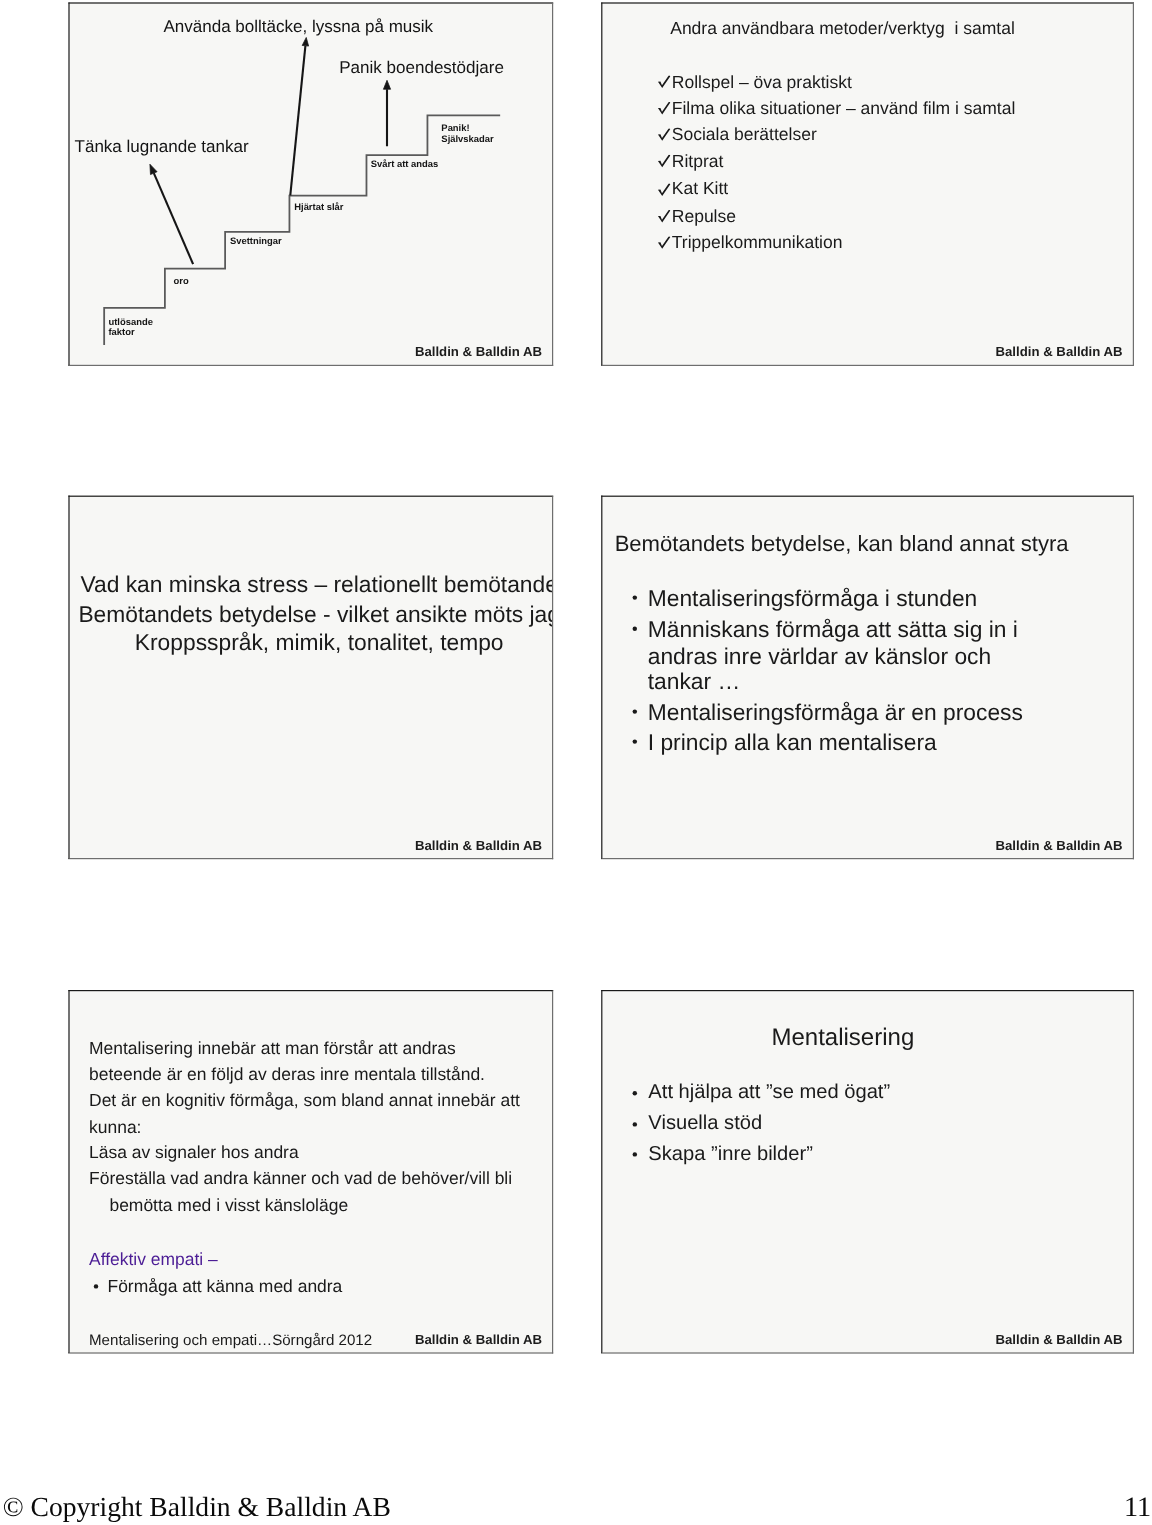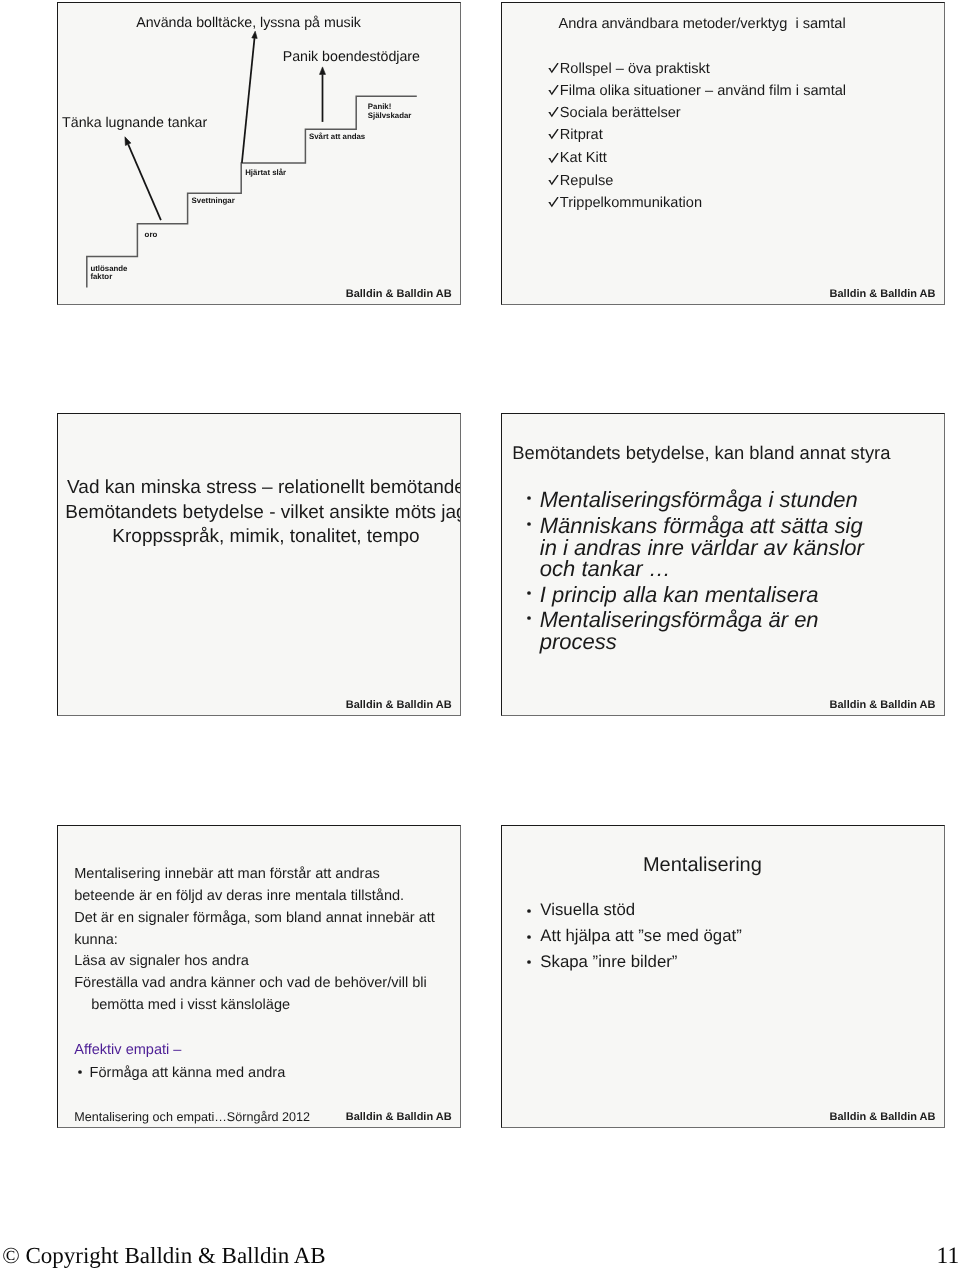--- a/index.html
+++ b/index.html
@@ -151,21 +151,21 @@
     <div style="position:absolute;left:6.5px;top:62.2px;width:403px;text-align:center;font-size:19.0px;line-height:24.4px;color:#1a1a1a;">
       <div style="white-space:nowrap">Vad kan minska stress –  relationellt bemötande</div>
       <div style="white-space:nowrap">Bemötandets betydelse - vilket ansikte möts jag</div>
       <div>Kroppsspråk, mimik, tonalitet, tempo</div>
     </div>
     <div class="brand">Balldin &amp; Balldin AB</div>
   </div>
 
   <div class="slide s-col2 s-row2">
     <div class="t-title" style="left:10.2px;top:27.8px;font-size:18.4px;">Bemötandets betydelse, kan bland annat styra</div>
-    <div class="bul" style="left:20.0px;top:75.1px;width:345px;font-size:22px;line-height:21.8px;font-style:italic;">
+    <div class="bul" style="left:20.0px;top:75.1px;width:345px;font-size:19px;line-height:21.8px;">
       <div class="li4">
           <span class="mk">
             <svg width="6" height="6" viewBox="0 0 6 6" aria-hidden="true">
               <circle cx="3" cy="3" r="1.85" fill="#1a1a1a"></circle>
             </svg>
           </span>
           <span class="tx">Mentaliseringsförmåga i stunden</span>
         </div>
       <div class="li4">
           <span class="mk">
@@ -174,39 +174,39 @@
             </svg>
           </span>
           <span class="tx">Människans förmåga att sätta sig in i andras inre världar av känslor och tankar …</span>
         </div>
       <div class="li4">
           <span class="mk">
             <svg width="6" height="6" viewBox="0 0 6 6" aria-hidden="true">
               <circle cx="3" cy="3" r="1.85" fill="#1a1a1a"></circle>
             </svg>
           </span>
+          <span class="tx">Mentaliseringsförmåga är en process</span>
+        </div>
+      <div class="li4">
+          <span class="mk">
+            <svg width="6" height="6" viewBox="0 0 6 6" aria-hidden="true">
+              <circle cx="3" cy="3" r="1.85" fill="#1a1a1a"></circle>
+            </svg>
+          </span>
           <span class="tx">I princip alla kan mentalisera</span>
-        </div>
-      <div class="li4">
-          <span class="mk">
-            <svg width="6" height="6" viewBox="0 0 6 6" aria-hidden="true">
-              <circle cx="3" cy="3" r="1.85" fill="#1a1a1a"></circle>
-            </svg>
-          </span>
-          <span class="tx">Mentaliseringsförmåga är en process</span>
         </div>
     </div>
     <div class="brand">Balldin &amp; Balldin AB</div>
   </div>
 
   <div class="slide s-col1 s-row3">
     <div style="position:absolute;left:16.2px;top:37.72px;width:384px;font-size:14.55px;line-height:21.87px;color:#1a1a1a;">
       <div>Mentalisering innebär att man förstår att andras</div>
       <div>beteende är en följd av deras inre mentala tillstånd.</div>
-      <div>Det är en signaler förmåga, som bland annat innebär att</div>
+      <div>Det är en kognitiv förmåga, som bland annat innebär att</div>
       <div>kunna:</div>
       <div>Läsa av signaler hos andra</div>
       <div>Föreställa vad andra känner och vad de behöver/vill bli</div>
       <div style="padding-left:17px">bemötta med i visst känsloläge</div>
     </div>
     <div style="position:absolute;left:16.2px;top:213.62px;font-size:14.55px;line-height:21.87px;color:#4c1d95;">Affektiv empati –</div>
     <div class="bul" style="left:17.7px;top:236.62px;font-size:14.55px;line-height:21.87px;">
       <div class="li5">
           <span class="mk">
             <svg width="6" height="6" viewBox="0 0 6 6" aria-hidden="true">
@@ -222,29 +222,29 @@
 
   <div class="slide s-col2 s-row3">
     <div style="position:absolute;left:-0.6px;top:25.22px;width:402px;text-align:center;font-size:20px;line-height:28px;color:#1a1a1a;">Mentalisering</div>
     <div class="bul" style="left:23.5px;top:73.3px;width:310px;font-size:16.8px;line-height:21.0px;">
       <div class="li6">
           <span class="mk">
             <svg width="6" height="6" viewBox="0 0 6 6" aria-hidden="true">
               <circle cx="3" cy="3" r="1.85" fill="#1a1a1a"></circle>
             </svg>
           </span>
+          <span class="tx">Att hjälpa att ”se med ögat”</span>
+        </div>
+      <div class="li6">
+          <span class="mk">
+            <svg width="6" height="6" viewBox="0 0 6 6" aria-hidden="true">
+              <circle cx="3" cy="3" r="1.85" fill="#1a1a1a"></circle>
+            </svg>
+          </span>
           <span class="tx">Visuella stöd</span>
-        </div>
-      <div class="li6">
-          <span class="mk">
-            <svg width="6" height="6" viewBox="0 0 6 6" aria-hidden="true">
-              <circle cx="3" cy="3" r="1.85" fill="#1a1a1a"></circle>
-            </svg>
-          </span>
-          <span class="tx">Att hjälpa att ”se med ögat”</span>
         </div>
       <div class="li6">
           <span class="mk">
             <svg width="6" height="6" viewBox="0 0 6 6" aria-hidden="true">
               <circle cx="3" cy="3" r="1.85" fill="#1a1a1a"></circle>
             </svg>
           </span>
           <span class="tx">Skapa ”inre bilder”</span>
         </div>
     </div>

